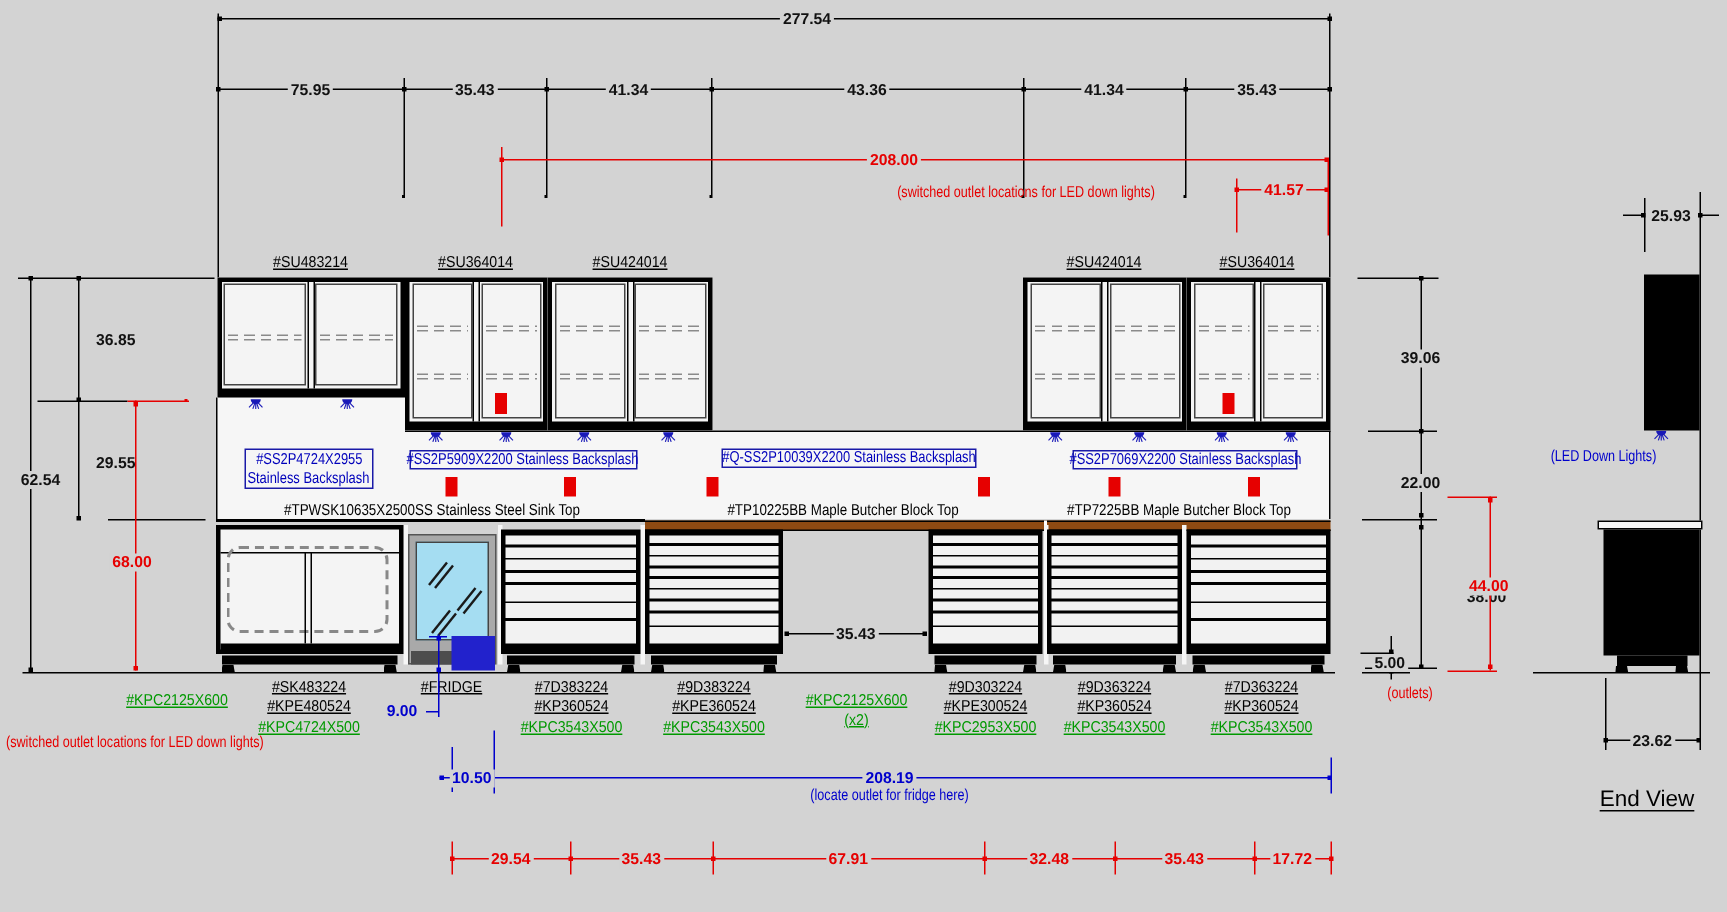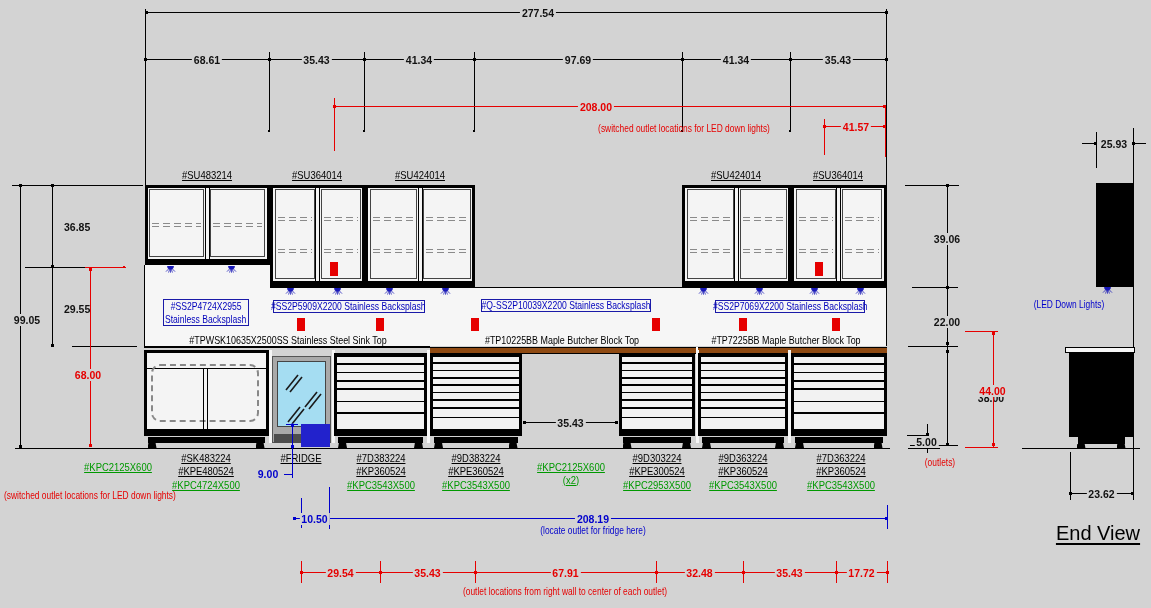--- a/index.html
+++ b/index.html
@@ -21,21 +21,21 @@
   .note { font-size:10.5px; color:#111; }
   .note.red { color:#e60000; }
   .note.blue { color:#0000cc; }
   .plabel { font-size:10.5px; color:#000; }
   .plabel > span, .plabel .sx { text-decoration:underline; }
   .plabel.green { color:#009900; }
   .plabel2 { font-size:10.5px; color:#000; }
   .bluebox { border:1.5px solid #1a1aa8; color:#0000bb; font-size:10.5px;
              display:flex; flex-direction:column; align-items:center; justify-content:center;
              line-height:12.5px; box-sizing:border-box; white-space:nowrap; }
-  .endtitle { font-size:20px; color:#000; }
+  .endtitle { font-size:15px; color:#000; }
   .endtitle > span { text-decoration:underline; text-underline-offset:3px; }
   .led { width:13px; height:8px; }
   .led svg { display:block; }
   .shelfdash { height:4px;
     background-image:repeating-linear-gradient(90deg,#8a8a8a 0 7px,rgba(0,0,0,0) 7px 11px),repeating-linear-gradient(90deg,#8a8a8a 0 7px,rgba(0,0,0,0) 7px 11px);
     background-size:100% 1.2px,100% 1.2px; background-position:0 0,0 100%; background-repeat:no-repeat; }
   .dot { width:3px; height:3px; background:#000; }
   .dot.sm { width:2px; height:2px; }
   .dot.red { background:#e60000; }
   .dot.blue { background:#0000cc; }
@@ -88,24 +88,24 @@
 <div class="dot sm" style="left:681px;top:130px"></div>
 <div class="vl" style="left:790px;top:52px;height:78px"></div>
 <div class="dot sm" style="left:789px;top:130px"></div>
 <div class="dot" style="left:143.5px;top:58px"></div>
 <div class="dot" style="left:267.5px;top:58px"></div>
 <div class="dot" style="left:362.5px;top:58px"></div>
 <div class="dot" style="left:472.5px;top:58px"></div>
 <div class="dot" style="left:680.5px;top:58px"></div>
 <div class="dot" style="left:788.5px;top:58px"></div>
 <div class="dot" style="left:884.5px;top:58px"></div>
-<span class="t c dim" style="left:207px;top:53.5px"><span class="bg">68.61</span></span>
+<span class="t c dim" style="left:207px;top:53.5px"><span class="bg">75.95</span></span>
 <span class="t c dim" style="left:316.5px;top:53.5px"><span class="bg">35.43</span></span>
 <span class="t c dim" style="left:419px;top:53.5px"><span class="bg">41.34</span></span>
-<span class="t c dim" style="left:578px;top:53.5px"><span class="bg">97.69</span></span>
+<span class="t c dim" style="left:578px;top:53.5px"><span class="bg">43.36</span></span>
 <span class="t c dim" style="left:736px;top:53.5px"><span class="bg">41.34</span></span>
 <span class="t c dim" style="left:838px;top:53.5px"><span class="bg">35.43</span></span>
 <div class="vl red" style="left:333.5px;top:98px;height:53px"></div>
 <div class="vl red" style="left:885px;top:106px;height:51px"></div>
 <div class="vl red" style="left:824px;top:119px;height:36px"></div>
 <div class="hl red" style="left:333.5px;top:106px;width:552px"></div>
 <div class="dot red" style="left:333px;top:105px"></div>
 <div class="dot red" style="left:883px;top:105px"></div>
 <span class="t c dim red" style="left:596px;top:100.5px"><span class="bg">208.00</span></span>
 <div class="hl red" style="left:824px;top:126px;width:61.5px"></div>
@@ -408,21 +408,21 @@
 <div class="hl" style="left:12px;top:185px;width:131px"></div>
 <div class="hl" style="left:25px;top:266.5px;width:60px"></div>
 <div class="hl" style="left:72px;top:346px;width:65px"></div>
 <div class="vl" style="left:20px;top:185px;height:262px"></div>
 <div class="vl" style="left:52px;top:185px;height:161px"></div>
 <div class="dot" style="left:19px;top:184px"></div>
 <div class="dot" style="left:19px;top:445px"></div>
 <div class="dot" style="left:51px;top:184px"></div>
 <div class="dot" style="left:51px;top:265px"></div>
 <div class="dot" style="left:51px;top:344px"></div>
-<span class="t c dim" style="left:27px;top:314px"><span class="bg">99.05</span></span>
+<span class="t c dim" style="left:27px;top:314px"><span class="bg">62.54</span></span>
 <span class="t dim" style="left:64px;top:221px"><span>36.85</span></span>
 <span class="t dim" style="left:64px;top:302.5px"><span>29.55</span></span>
 <div class="hl red" style="left:85px;top:267px;width:40.5px"></div>
 <div class="dot sm red" style="left:123.2px;top:266.2px"></div>
 <div class="vl red" style="left:90px;top:267px;height:180px"></div>
 <div class="dot red" style="left:89px;top:267.5px"></div>
 <div class="dot red" style="left:89px;top:443.5px"></div>
 <span class="t c dim red" style="left:88px;top:369px"><span class="bg">68.00</span></span>
 <div class="hl" style="left:905px;top:185px;width:54px"></div>
 <div class="hl" style="left:912px;top:287px;width:46px"></div>
@@ -537,14 +537,13 @@
 <div class="vl red" style="left:836px;top:561px;height:22px"></div>
 <div class="dot red" style="left:835px;top:571px"></div>
 <div class="vl red" style="left:886.5px;top:561px;height:22px"></div>
 <div class="dot red" style="left:885.5px;top:571px"></div>
 <span class="t c dim red" style="left:340.5px;top:566.5px"><span class="bg">29.54</span></span>
 <span class="t c dim red" style="left:427.5px;top:566.5px"><span class="bg">35.43</span></span>
 <span class="t c dim red" style="left:565.5px;top:566.5px"><span class="bg">67.91</span></span>
 <span class="t c dim red" style="left:699.5px;top:566.5px"><span class="bg">32.48</span></span>
 <span class="t c dim red" style="left:789.5px;top:566.5px"><span class="bg">35.43</span></span>
 <span class="t c dim red" style="left:861.5px;top:566.5px"><span class="bg">17.72</span></span>
-<span class="t c note red" style="left:565px;top:585px"><span class="sx s80">(outlet locations from right wall to center of each outlet)</span></span>
 </div>
 
 </body></html>

